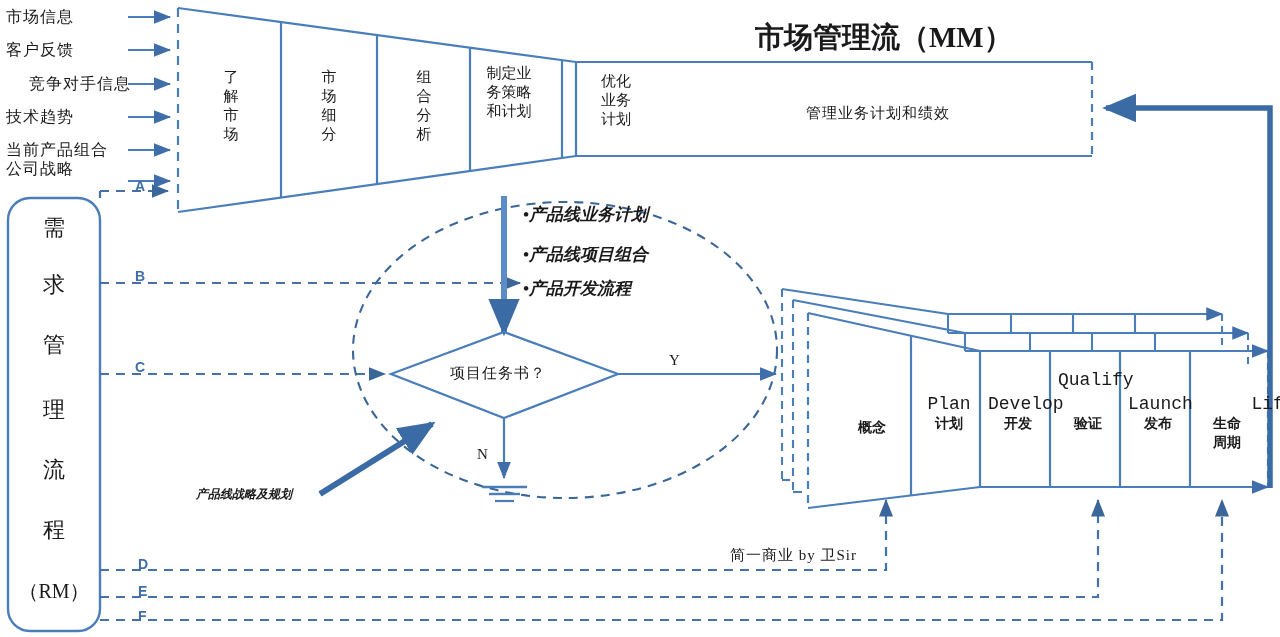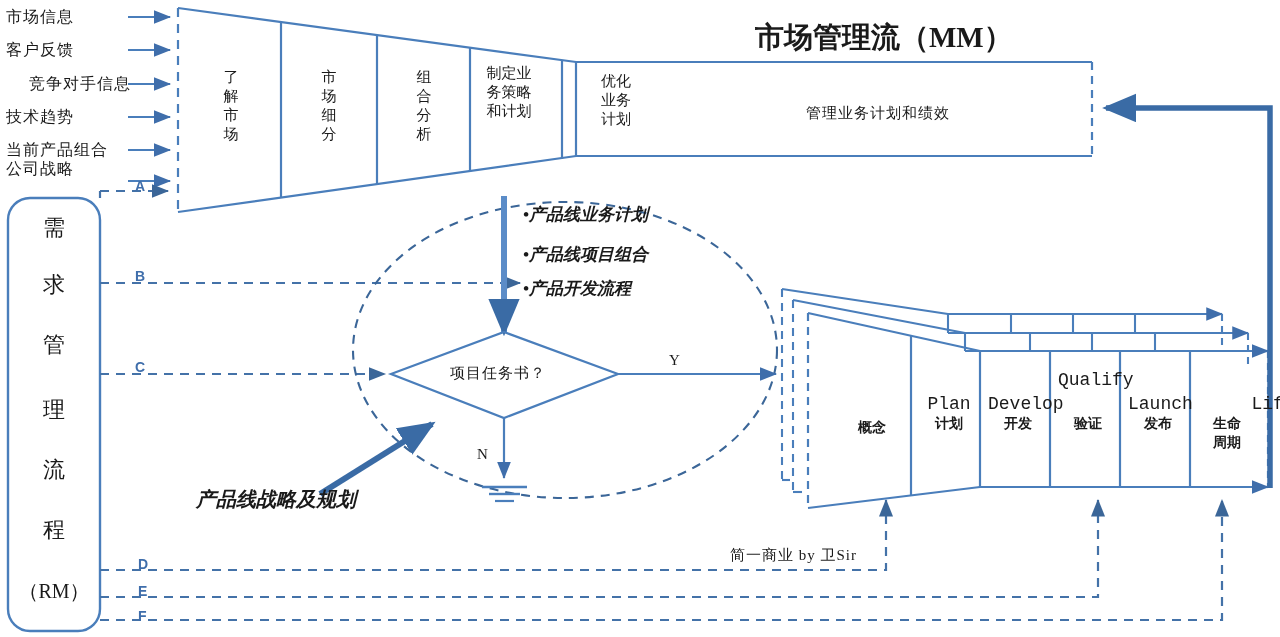--- a/index.html
+++ b/index.html
@@ -13,21 +13,21 @@
   .vstage{font-size:15px;line-height:19px;text-align:center;
           font-family:"Liberation Serif","DejaVu Serif",serif;}
   .title{font-size:29px;font-weight:bold;font-family:"Liberation Serif","DejaVu Serif",serif;}
   .bullet{font-size:17px;font-weight:bold;font-style:italic;
           font-family:"Liberation Serif","DejaVu Serif",serif;}
   .dia{font-size:15px;font-family:"Liberation Serif","DejaVu Serif",serif;letter-spacing:1px;}
   .yn{font-size:15px;font-family:"Liberation Serif","DejaVu Serif",serif;}
   .rmchar{font-size:22px;text-align:center;font-family:"Liberation Serif","DejaVu Serif",serif;}
   .route{font-size:14px;font-weight:bold;color:#3f6eab;
          font-family:"Liberation Sans","DejaVu Sans",sans-serif;}
-  .plstrat{font-size:20px;font-weight:bold;font-style:italic;
+  .plstrat{font-size:12px;font-weight:bold;font-style:italic;
            font-family:"Liberation Serif","DejaVu Serif",serif;}
   .mark{font-size:15px;font-family:"Liberation Serif","DejaVu Serif",serif;letter-spacing:1px;}
   .ipdstage{font-size:18px;line-height:17px;text-align:center;
             font-family:Liberation Mono, monospace;}
   .ipdcn{font-size:14px;line-height:19px;text-align:center;
          font-family:"Liberation Serif","DejaVu Serif",serif;font-weight:bold;}
   .mmbox{font-size:15px;font-family:"Liberation Serif","DejaVu Serif",serif;letter-spacing:1px;}
 </style>
 </head>
 <body>

